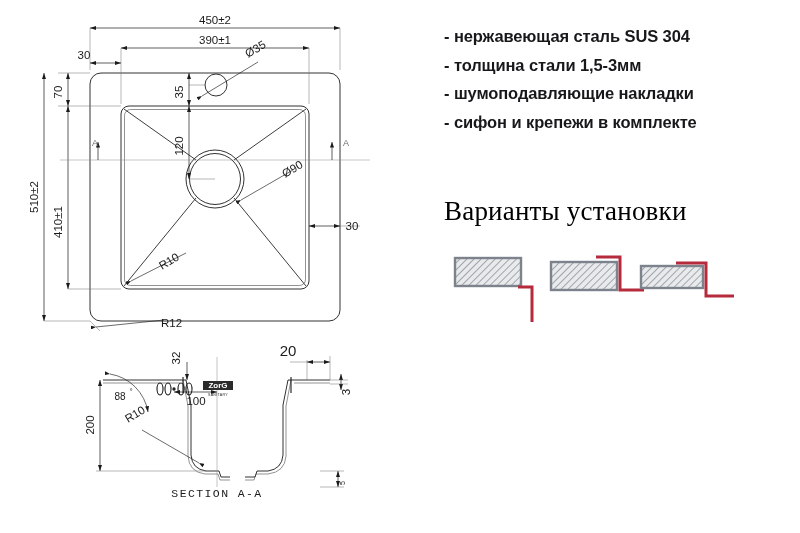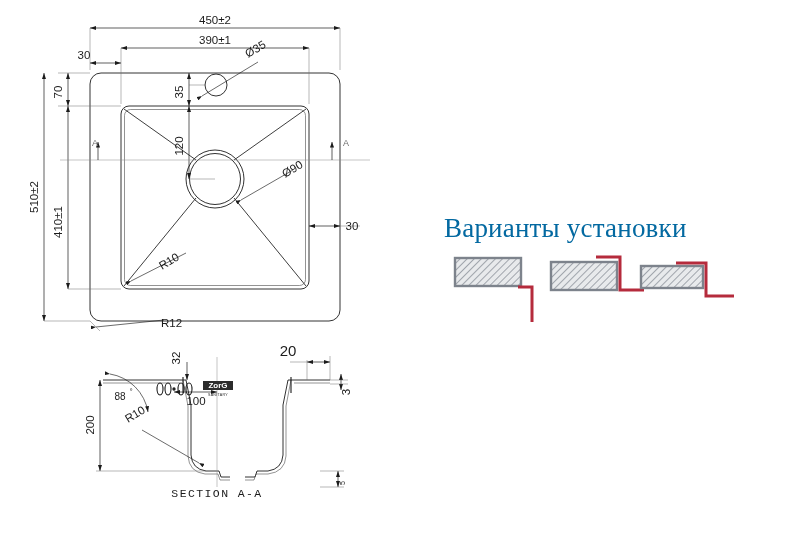--- a/index.html
+++ b/index.html
@@ -41,25 +41,25 @@
     font-weight: 700;
     color: #17181a;
     line-height: 1.0;
     margin-bottom: 12px;
     white-space: nowrap;
     letter-spacing: -0.1px;
   }
   .variants-title {
     position: absolute;
     left: 444px;
-    top: 213px;
+    top: 196px;
     font-family: "Liberation Serif", serif;
     font-size: 27px;
     font-weight: 400;
-    color: #0369a1;
+    color: #000000;
     white-space: nowrap;
     letter-spacing: 0.2px;
   }
   .variants-row {
     position: absolute;
     left: 444px;
     top: 252px;
     width: 340px;
     height: 70px;
   }
@@ -247,20 +247,26 @@
       <text x="217" y="497" text-anchor="middle" font-size="11.5" letter-spacing="1.4" font-family="Liberation Mono, monospace">SECTION A-A</text>
     </g>
 
     <g transform="translate(203,381)">
       <rect x="0" y="0" width="30" height="9" fill="#2b2b2b"></rect>
       <text x="15" y="7.3" text-anchor="middle" font-size="8" font-weight="700" fill="#ffffff" font-family="Liberation Sans, sans-serif">ZorG</text>
       <text x="15" y="14.5" text-anchor="middle" font-size="3.6" letter-spacing="0.3" fill="#2b2b2b" font-family="Liberation Sans, sans-serif">SANITARY</text>
     </g>
   </svg>
 
+  <div class="spec-list">
+    <div class="spec-item">- нержавеющая сталь SUS 304</div>
+    <div class="spec-item">- толщина стали 1,5-3мм</div>
+    <div class="spec-item">- шумоподавляющие накладки</div>
+    <div class="spec-item">- сифон и крепежи в комплекте</div>
+  </div>
 
   <div class="variants-title">Варианты установки</div>
 
   <div class="variants-row">
 
     <div class="variant" style="left:8px;">
       <svg class="variant-svg" width="100" height="70" viewBox="0 0 100 70">
         <rect x="3" y="6" width="66" height="28" fill="url(#hatch)" stroke="#7d838c" stroke-width="2.4"></rect>
         <path d="M66,35 L80,35 L80,70" fill="none" stroke="#b52b3c" stroke-width="3"></path>
       </svg>

